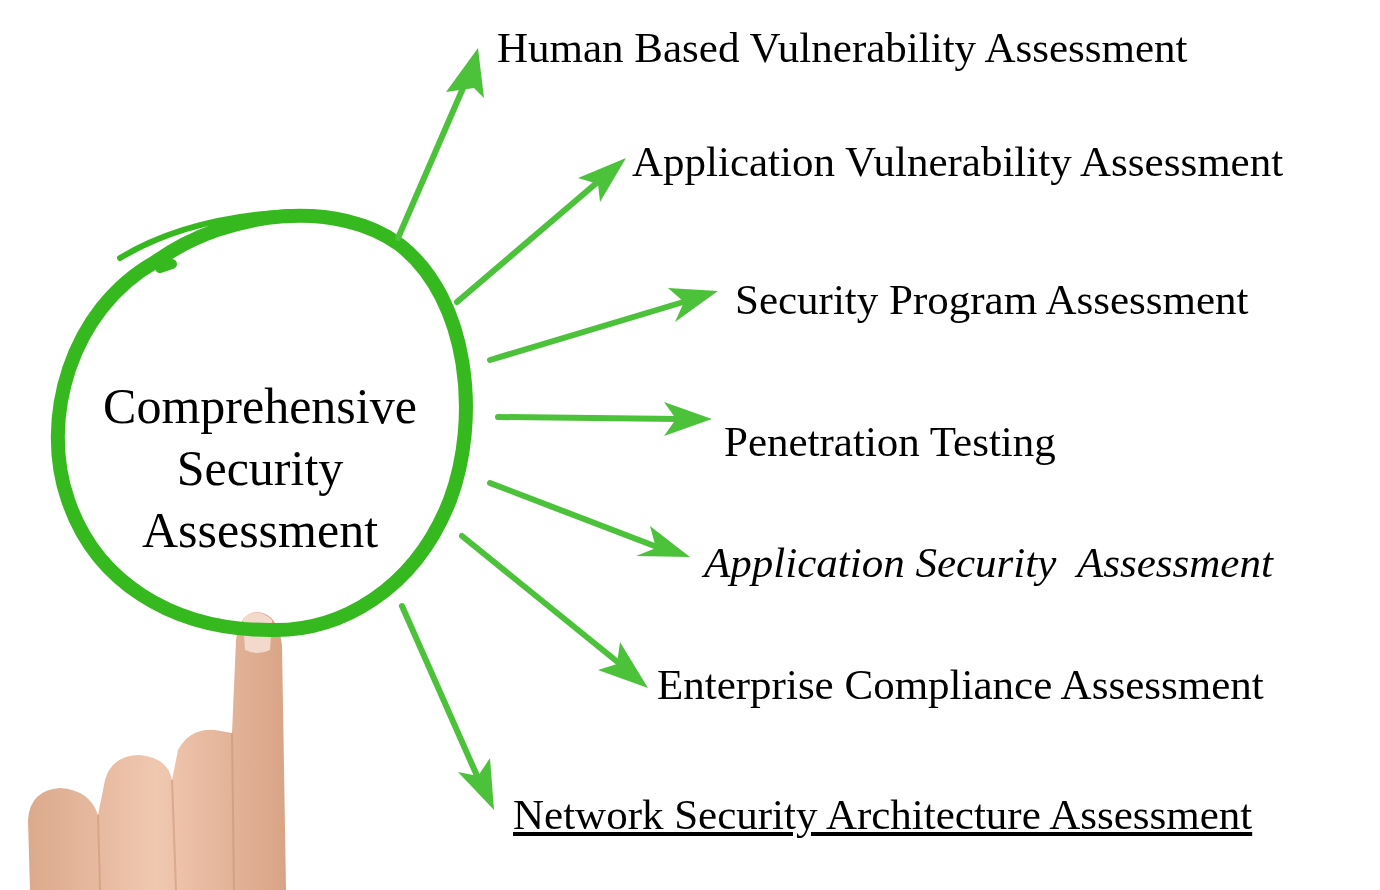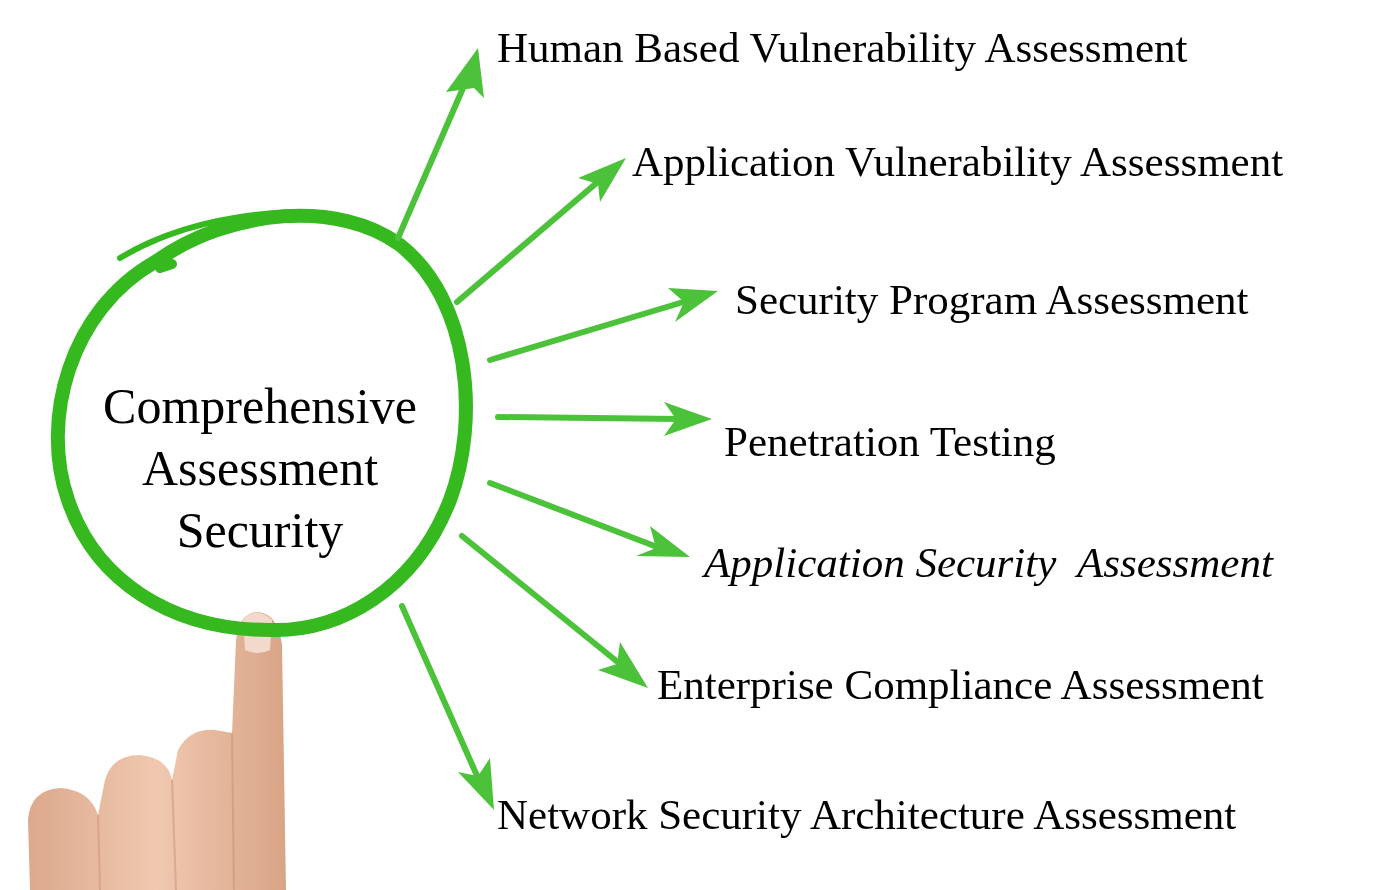--- a/index.html
+++ b/index.html
@@ -62,23 +62,23 @@
     </g>
     <g>
       <line x1="402" y1="606" x2="478" y2="778"></line>
       <polygon points="494,810 490,758 478,776 458,772" stroke="none"></polygon>
     </g>
   </g>
 </svg>
 
 <div class="center-text">
   <div>Comprehensive</div>
+  <div>Security</div>
   <div>Assessment</div>
-  <div>Security</div>
 </div>
 
 <div class="label" style="left:497px; top:26px;">Human Based Vulnerability Assessment</div>
 <div class="label" style="left:632px; top:140px;">Application Vulnerability Assessment</div>
 <div class="label" style="left:735px; top:278px;">Security Program Assessment</div>
 <div class="label" style="left:724px; top:420px;">Penetration Testing</div>
 <div class="label" style="left:704px; top:541px;font-style:italic;">Application Security  Assessment</div>
 <div class="label" style="left:657px; top:663px;">Enterprise Compliance Assessment</div>
-<div class="label" style="left:497px; top:793px;">Network Security Architecture Assessment</div>
+<div class="label" style="left:513px; top:793px;text-decoration:underline;">Network Security Architecture Assessment</div>
 
 </body></html>

